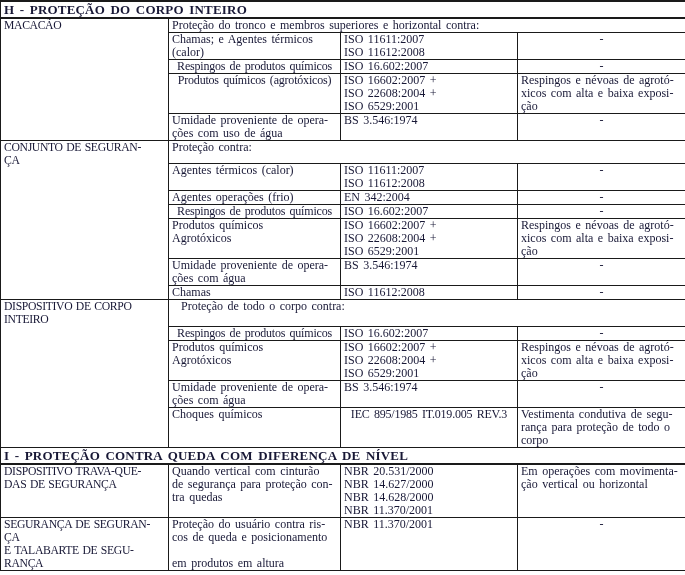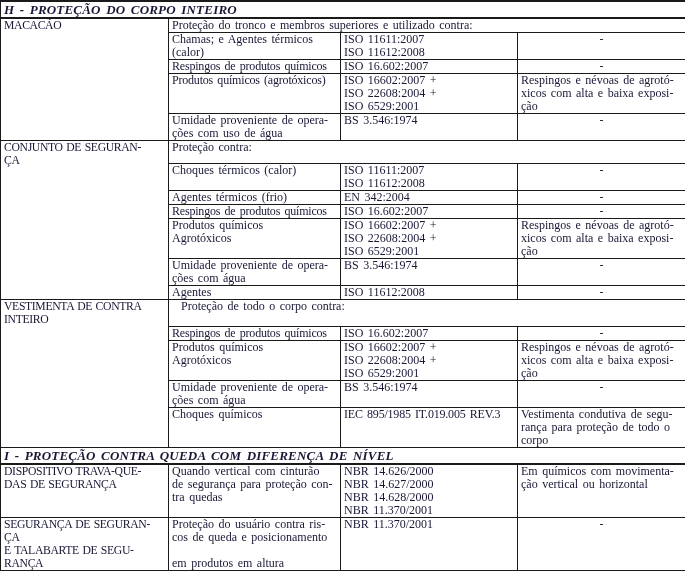--- a/index.html
+++ b/index.html
@@ -30,31 +30,31 @@
     overflow: hidden;
   }
   td.sec {
     font-weight: bold;
     font-size: 13px;
     line-height: 15px;
     letter-spacing: 0.2px;
     word-spacing: 2px;
     border-bottom: 2px solid #1a1a1a;
     white-space: nowrap;
-    font-style: italic;
   }
   td.equip {
     text-transform: none;
     font-size: 11.7px;
     letter-spacing: -0.35px;
     word-spacing: 1px;
     margin-left: 48px;
   }
   td.tight {
     letter-spacing: -0.2px;
+    text-align: center;
   }
   td.center {
     text-align: center;
   }
   td.h22 { height: 22px; }
   td.h26 { height: 26px; padding-left: 12px; }
 </style>
 </head>
 <body>
 
@@ -66,21 +66,21 @@
     <col style="width:168px">
   </colgroup>
   <tbody>
 
     <tr>
       <td colspan="4" class="sec">H - PROTEÇÃO DO CORPO INTEIRO</td>
     </tr>
 
     <tr>
       <td rowspan="5" class="equip">MACACÃO</td>
-      <td colspan="3">Proteção do tronco e membros superiores e utilizado contra:</td>
+      <td colspan="3">Proteção do tronco e membros superiores e horizontal contra:</td>
     </tr>
     <tr>
       <td>Chamas; e Agentes térmicos
 (calor)</td>
       <td>ISO 11611:2007
 ISO 11612:2008</td>
       <td class="center">-</td>
     </tr>
     <tr>
       <td class="tight">Respingos de produtos químicos</td>
@@ -102,27 +102,27 @@
       <td>BS 3.546:1974</td>
       <td class="center">-</td>
     </tr>
 
     <tr>
       <td rowspan="7" class="equip">CONJUNTO DE SEGURAN-
 ÇA</td>
       <td colspan="3" class="h22">Proteção contra:</td>
     </tr>
     <tr>
-      <td>Choques térmicos (calor)</td>
+      <td>Agentes térmicos (calor)</td>
       <td>ISO 11611:2007
 ISO 11612:2008</td>
       <td class="center">-</td>
     </tr>
     <tr>
-      <td>Agentes térmicos (frio)</td>
+      <td>Agentes operações (frio)</td>
       <td>EN 342:2004</td>
       <td class="center">-</td>
     </tr>
     <tr>
       <td class="tight">Respingos de produtos químicos</td>
       <td>ISO 16.602:2007</td>
       <td class="center">-</td>
     </tr>
     <tr>
       <td>Produtos químicos
@@ -134,27 +134,27 @@
 xicos com alta e baixa exposi-
 ção</td>
     </tr>
     <tr>
       <td>Umidade proveniente de opera-
 ções com água</td>
       <td>BS 3.546:1974</td>
       <td class="center">-</td>
     </tr>
     <tr>
-      <td>Agentes</td>
+      <td>Chamas</td>
       <td>ISO 11612:2008</td>
       <td class="center">-</td>
     </tr>
 
     <tr>
-      <td rowspan="5" class="equip">VESTIMENTA DE CONTRA
+      <td rowspan="5" class="equip">DISPOSITIVO DE CORPO
 INTEIRO</td>
       <td colspan="3" class="h26">Proteção de todo o corpo contra:</td>
     </tr>
     <tr>
       <td class="tight">Respingos de produtos químicos</td>
       <td>ISO 16.602:2007</td>
       <td class="center">-</td>
     </tr>
     <tr>
       <td>Produtos químicos
@@ -183,25 +183,25 @@
     <tr>
       <td colspan="4" class="sec">I - PROTEÇÃO CONTRA QUEDA COM DIFERENÇA DE NÍVEL</td>
     </tr>
 
     <tr>
       <td class="equip">DISPOSITIVO TRAVA-QUE-
 DAS DE SEGURANÇA</td>
       <td>Quando vertical com cinturão
 de segurança para proteção con-
 tra quedas</td>
-      <td>NBR 14.626/2000
+      <td>NBR 20.531/2000
 NBR 14.627/2000
 NBR 14.628/2000
 NBR 11.370/2001</td>
-      <td>Em químicos com movimenta-
+      <td>Em operações com movimenta-
 ção vertical ou horizontal</td>
     </tr>
     <tr>
       <td class="equip">SEGURANÇA DE SEGURAN-
 ÇA
 E TALABARTE DE SEGU-
 RANÇA</td>
       <td>Proteção do usuário contra ris-
 cos de queda e posicionamento
 

